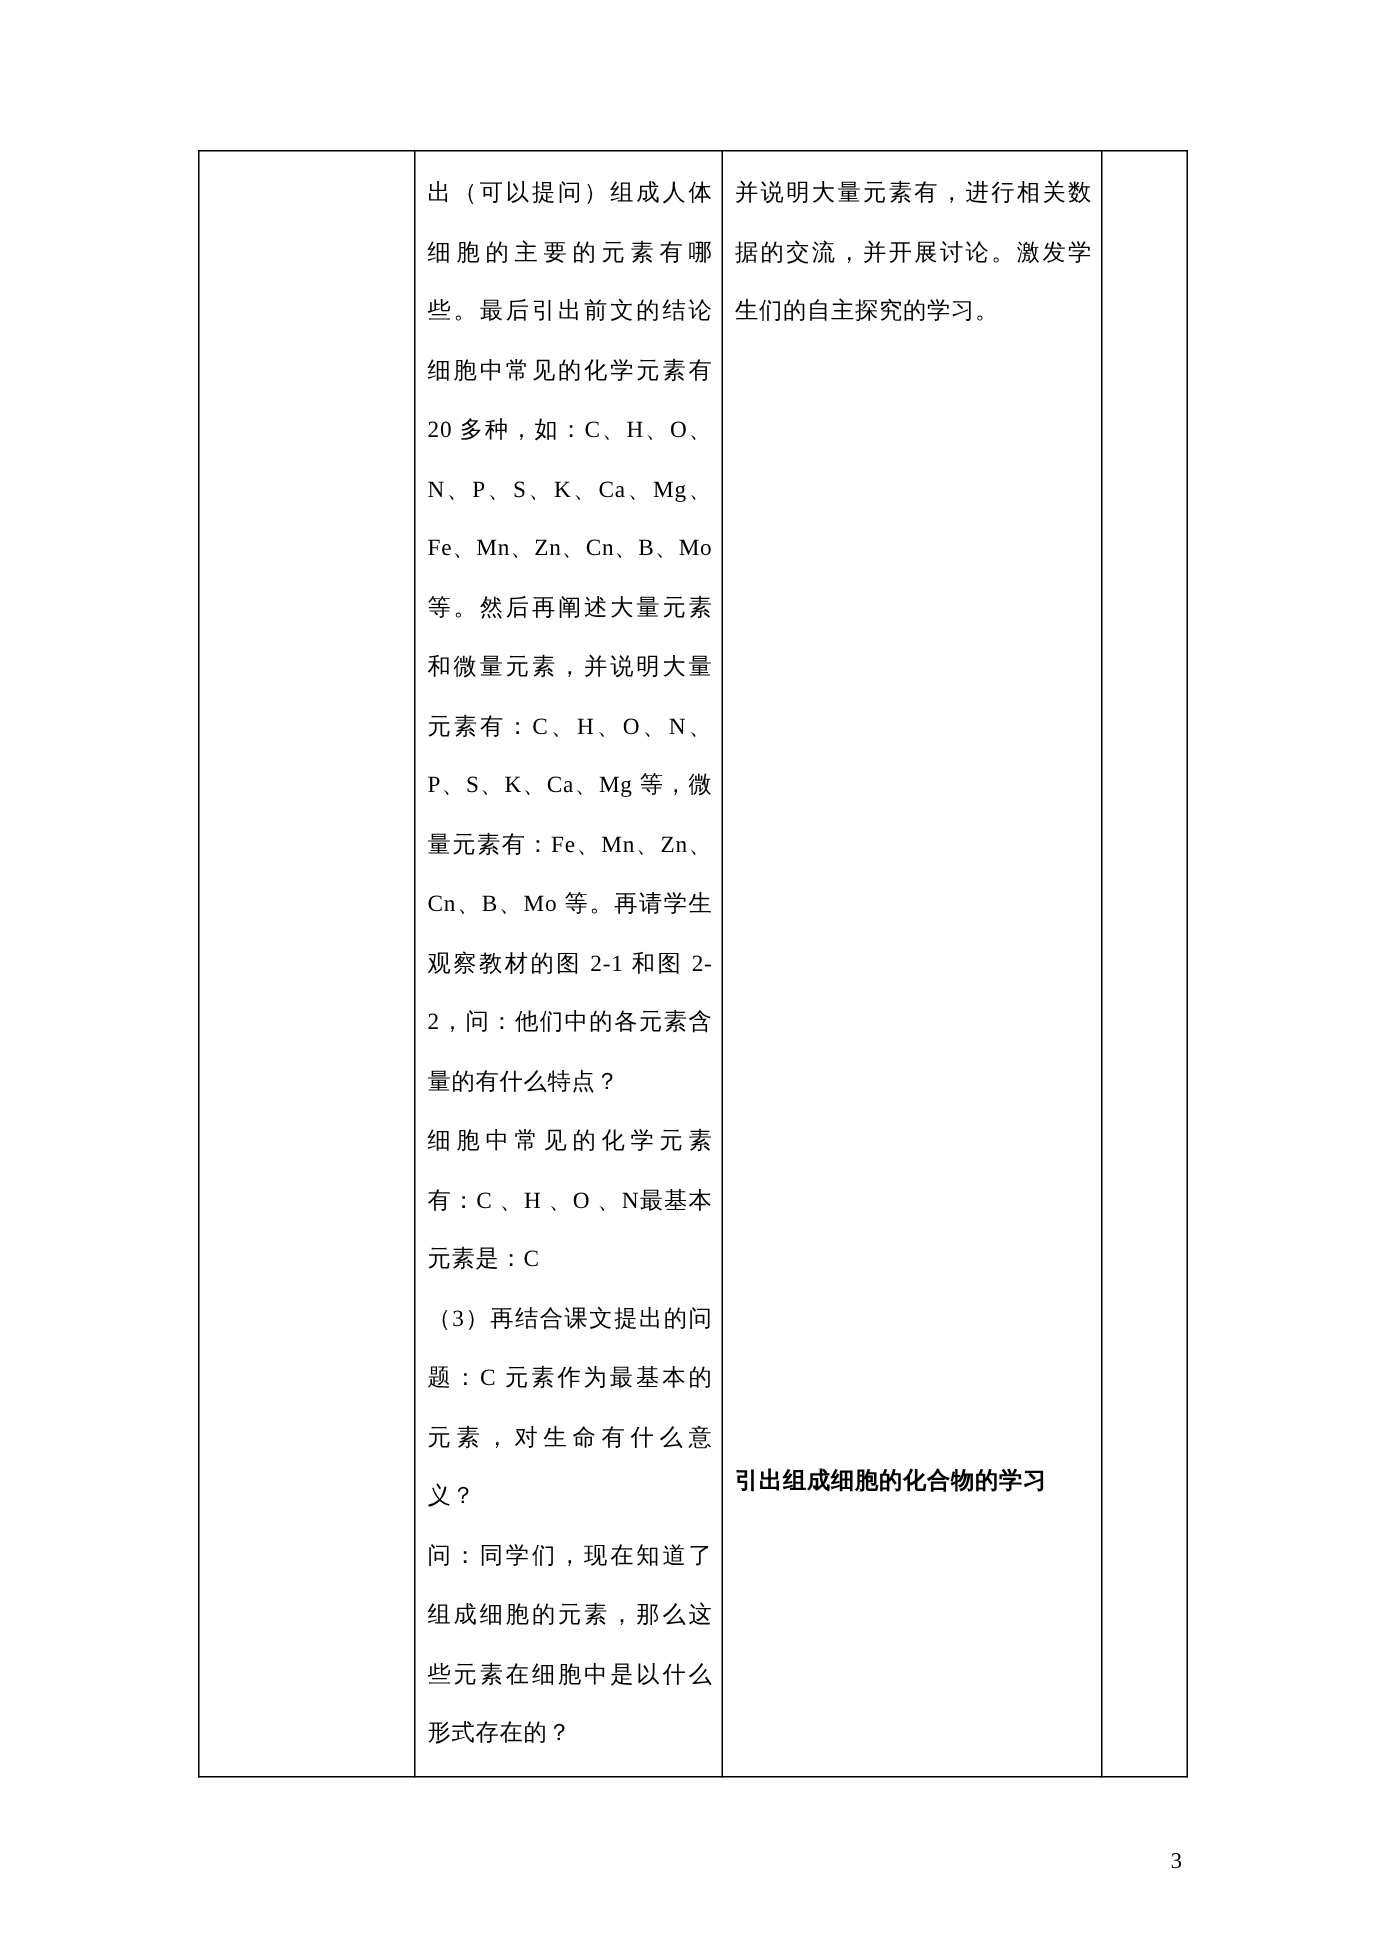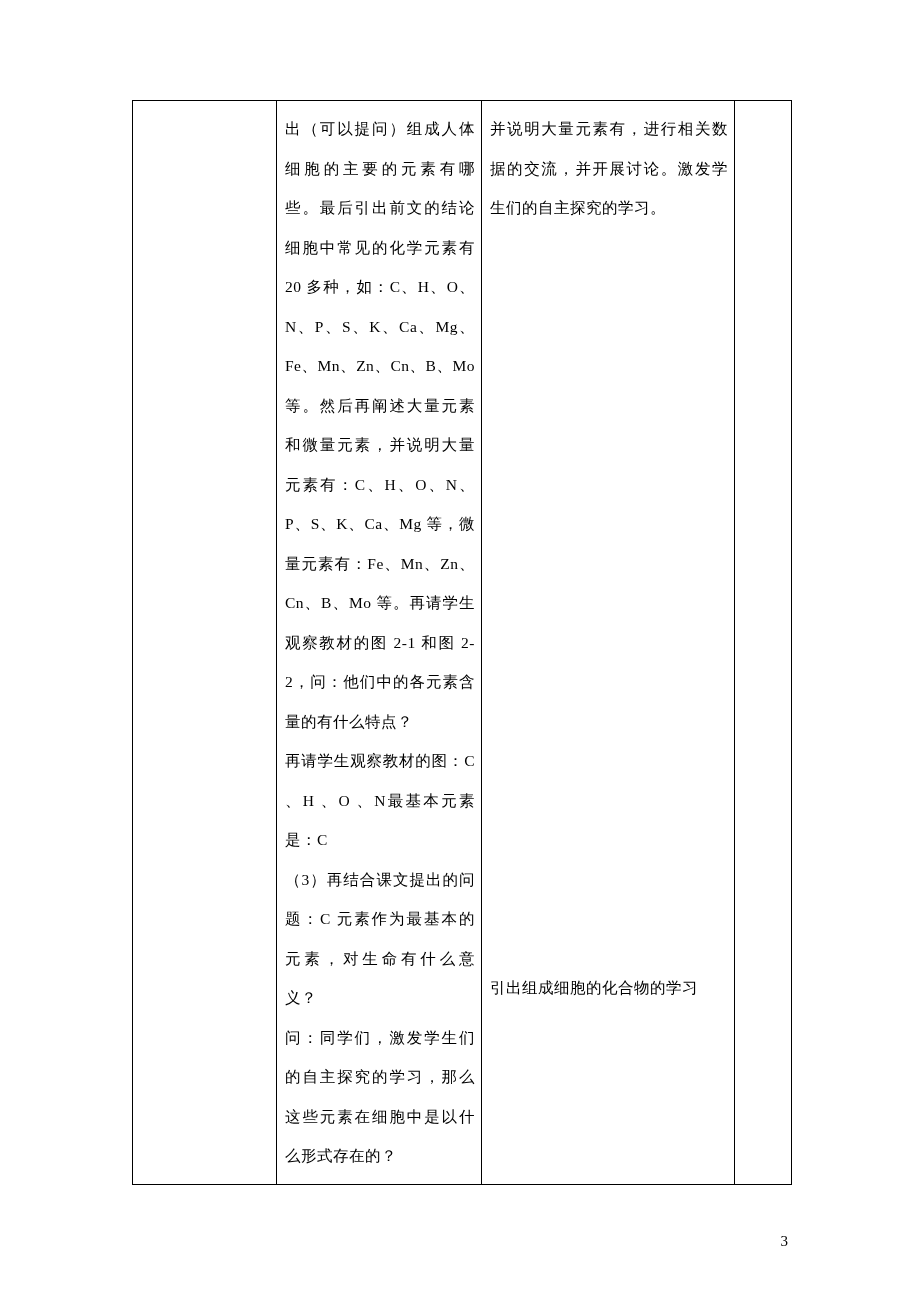--- a/index.html
+++ b/index.html
@@ -31,21 +31,21 @@
   .col3 { width: 253px; }
   .col4 { width: auto; }
   .cell-inner {
     padding: 8px 6px 8px 8px;
   }
   .para {
     line-height: 2.55;
     text-align: justify;
     letter-spacing: 0.5px;
   }
-  .block2 { margin-top: 740px; }
+  .block2 { margin-top: 740px; font-weight: bold; }
   .page-num {
     position: absolute;
     right: 132px;
     bottom: 52px;
     font-size: 15px;
     font-family: "SimSun", serif;
   }
 </style>
 </head>
 <body>
@@ -61,23 +61,23 @@
     <tbody>
         <tr>
       <td>
         <div class="cell-inner">
           <div class="para"></div>
         </div>
       </td>
       <td>
         <div class="cell-inner">
           <div class="para">出（可以提问）组成人体细胞的主要的元素有哪些。最后引出前文的结论 细胞中常见的化学元素有 20 多种，如：C、H、O、N、P、S、K、Ca、Mg、Fe、Mn、Zn、Cn、B、Mo 等。然后再阐述大量元素和微量元素，并说明大量元素有：C、H、O、N、P、S、K、Ca、Mg 等，微量元素有：Fe、Mn、Zn、Cn、B、Mo 等。再请学生观察教材的图 2-1 和图 2-2，问：他们中的各元素含量的有什么特点？</div>
-          <div class="para">再请学生观察教材的图：C 、H 、O 、N最基本元素是：C</div>
+          <div class="para">细胞中常见的化学元素有：C 、H 、O 、N最基本元素是：C</div>
           <div class="para">（3）再结合课文提出的问题：C 元素作为最基本的元素，对生命有什么意义？</div>
-          <div class="para">问：同学们，激发学生们的自主探究的学习，那么这些元素在细胞中是以什么形式存在的？</div>
+          <div class="para">问：同学们，现在知道了组成细胞的元素，那么这些元素在细胞中是以什么形式存在的？</div>
         </div>
       </td>
       <td>
         <div class="cell-inner">
           <div class="para">并说明大量元素有，进行相关数据的交流，并开展讨论。激发学生们的自主探究的学习。</div>
           <div class="para block2">引出组成细胞的化合物的学习</div>
         </div>
       </td>
       <td>
         <div class="cell-inner">

